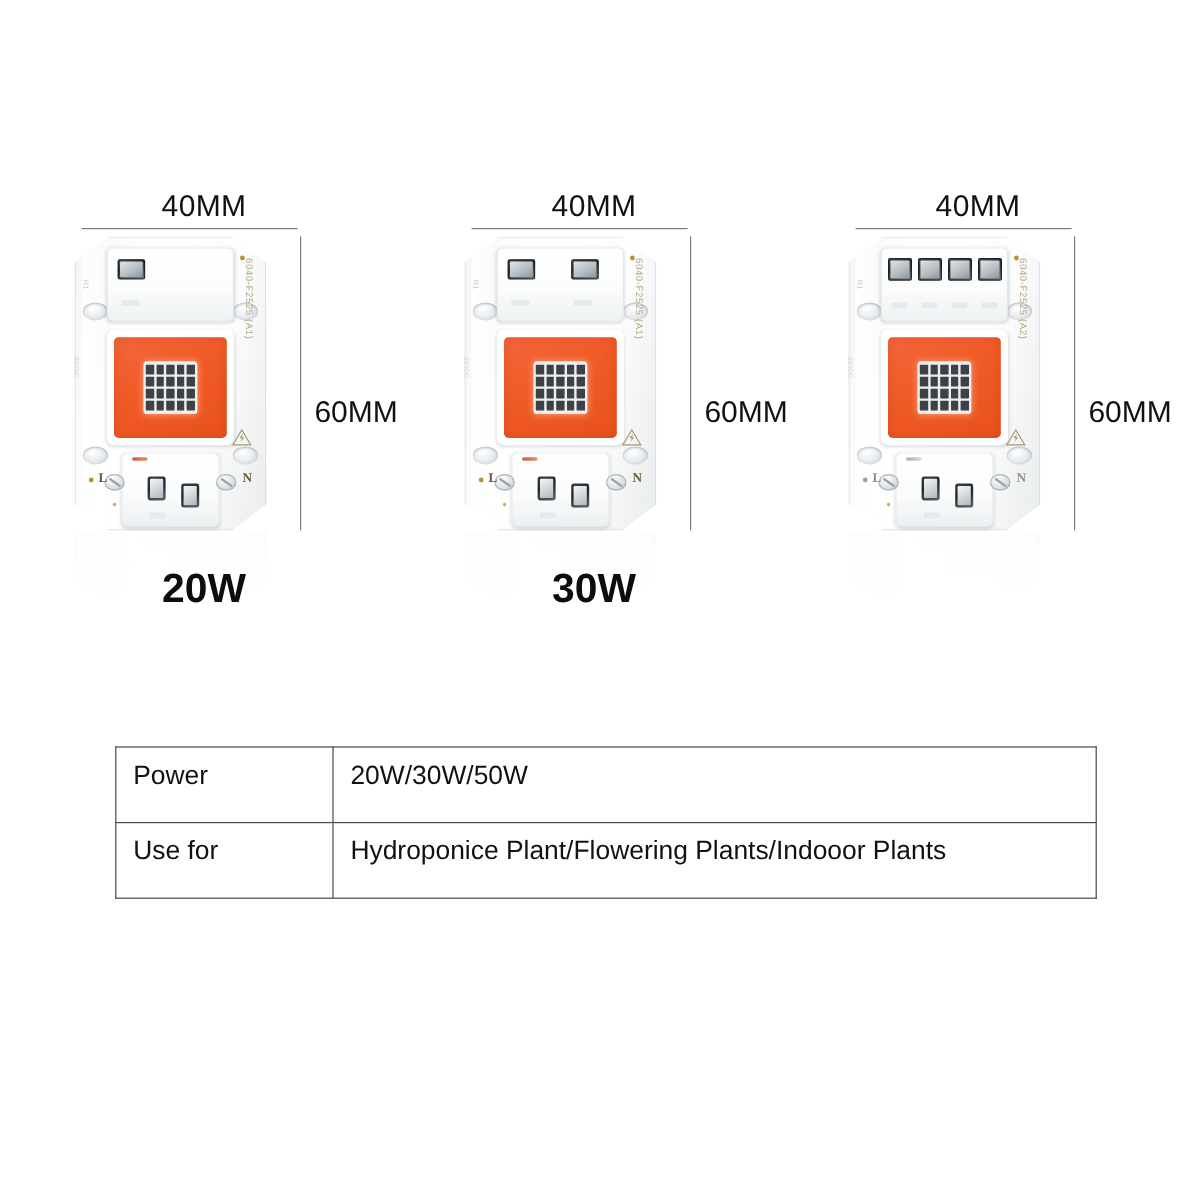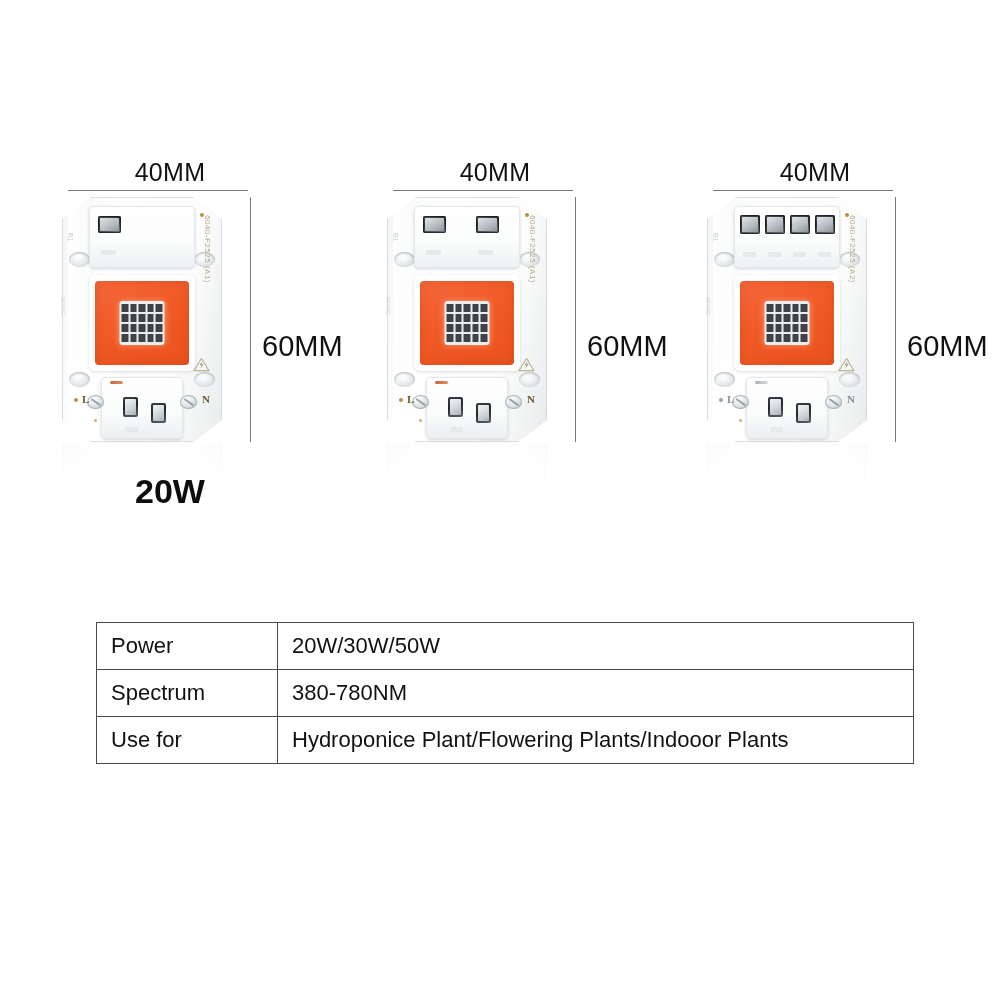--- a/index.html
+++ b/index.html
@@ -23,21 +23,21 @@
     font-size:25px;letter-spacing:.3px;color:#111;
   }
   .dim-width-rule{
     position:absolute;top:190px;left:58px;width:180px;height:1px;background:#7a7a7a;
   }
   
   .dim-height-rule{
     position:absolute;top:197px;width:1px;height:245px;background:#7a7a7a;
   }
   .dim-height-label{
-    position:absolute;top:330px;font-size:29px;color:#111;white-space:nowrap;
+    position:absolute;top:330px;font-size:25px;color:#111;white-space:nowrap;
   }
 
   
   .chip{
     position:absolute;left:52px;top:197px;width:160px;height:245px;
   }
   .board{
     position:absolute;left:0;top:0;width:160px;height:245px;
     background:linear-gradient(100deg,#f2f4f5 0%,#ffffff 28%,#fdfdfd 70%,#e8ebec 100%);
     border-radius:14px/10px;
@@ -179,21 +179,21 @@
     position:absolute;top:472px;width:100%;text-align:center;
     font-size:34px;font-weight:bold;color:#0d0d0d;letter-spacing:0px;
   }
 
   
   #spec-table{
     position:absolute;left:96px;top:622px;width:818px;
     border-collapse:collapse;table-layout:fixed;
   }
   #spec-table td{
-    border:1px solid #4a4a4a;height:46px;padding:0 0 0 14px;
+    border:1px solid #4a4a4a;height:46px;padding:0 0 16px 14px;
     font-size:22px;color:#111;vertical-align:middle;white-space:nowrap;
   }
   #spec-table td.key{width:166px;}
 </style>
 </head>
 <body>
 
 <div id="product-row">
 
   <div class="product-card" id="card-20w">
@@ -364,20 +364,21 @@
     </div>
 
     <div class="reflection">
       <div class="mirror">
         <div class="board"></div>
 
       </div>
       <div class="reflection-fade"></div>
     </div>
 
+    <div class="power-label">30W</div>
   </div>
 
   <div class="product-card" id="card-50w">
     <div class="dim-width-label">40MM</div>
     <div class="dim-width-rule"></div>
     <div class="dim-height-rule" style="left:240px;"></div>
     <div class="dim-height-label" style="left:252px;">60MM</div>
 
     <div class="chip">
       <div class="board"></div>
@@ -473,21 +474,17 @@
 
 </div>
 
 <table id="spec-table">
   <tbody>
     <tr>
       <td class="key">Power</td>
       <td class="val">20W/30W/50W</td>
     </tr>
     <tr>
-      <td class="key">Spectrum</td>
-      <td class="val">380-780NM</td>
-    </tr>
-    <tr>
       <td class="key">Use for</td>
       <td class="val">Hydroponice Plant/Flowering Plants/Indooor Plants</td>
     </tr>
   </tbody>
 </table>
 
 </body></html>

